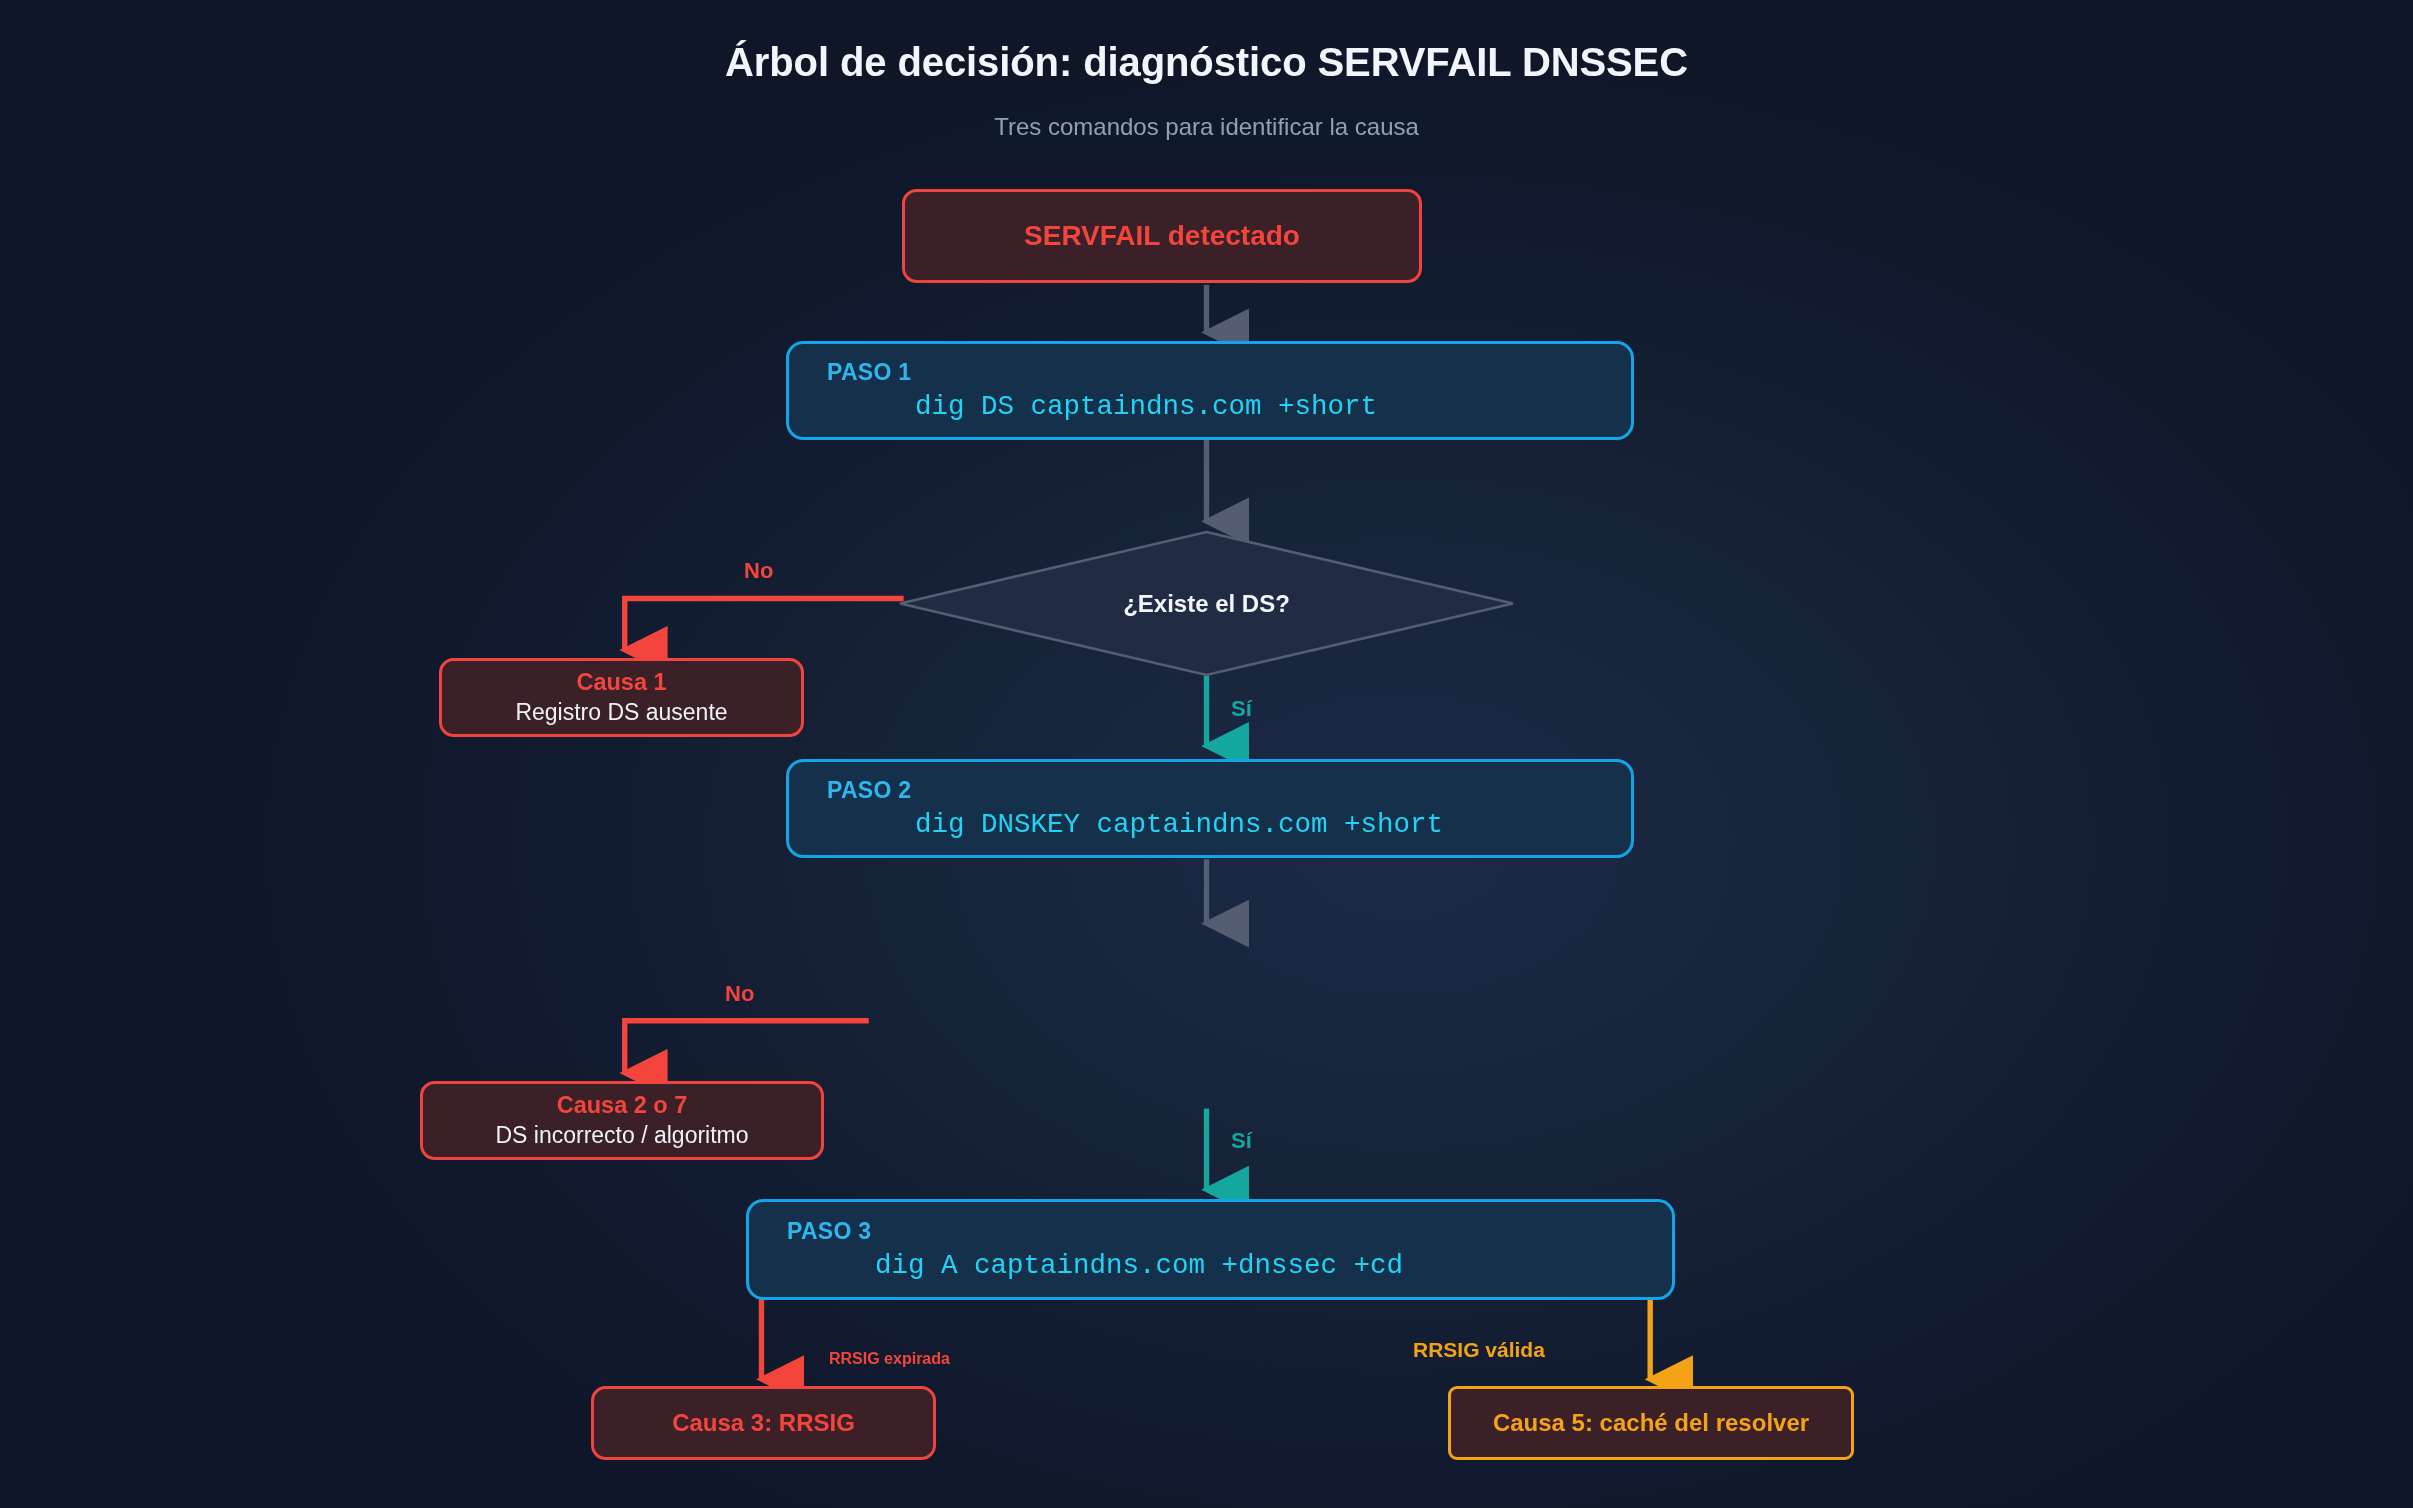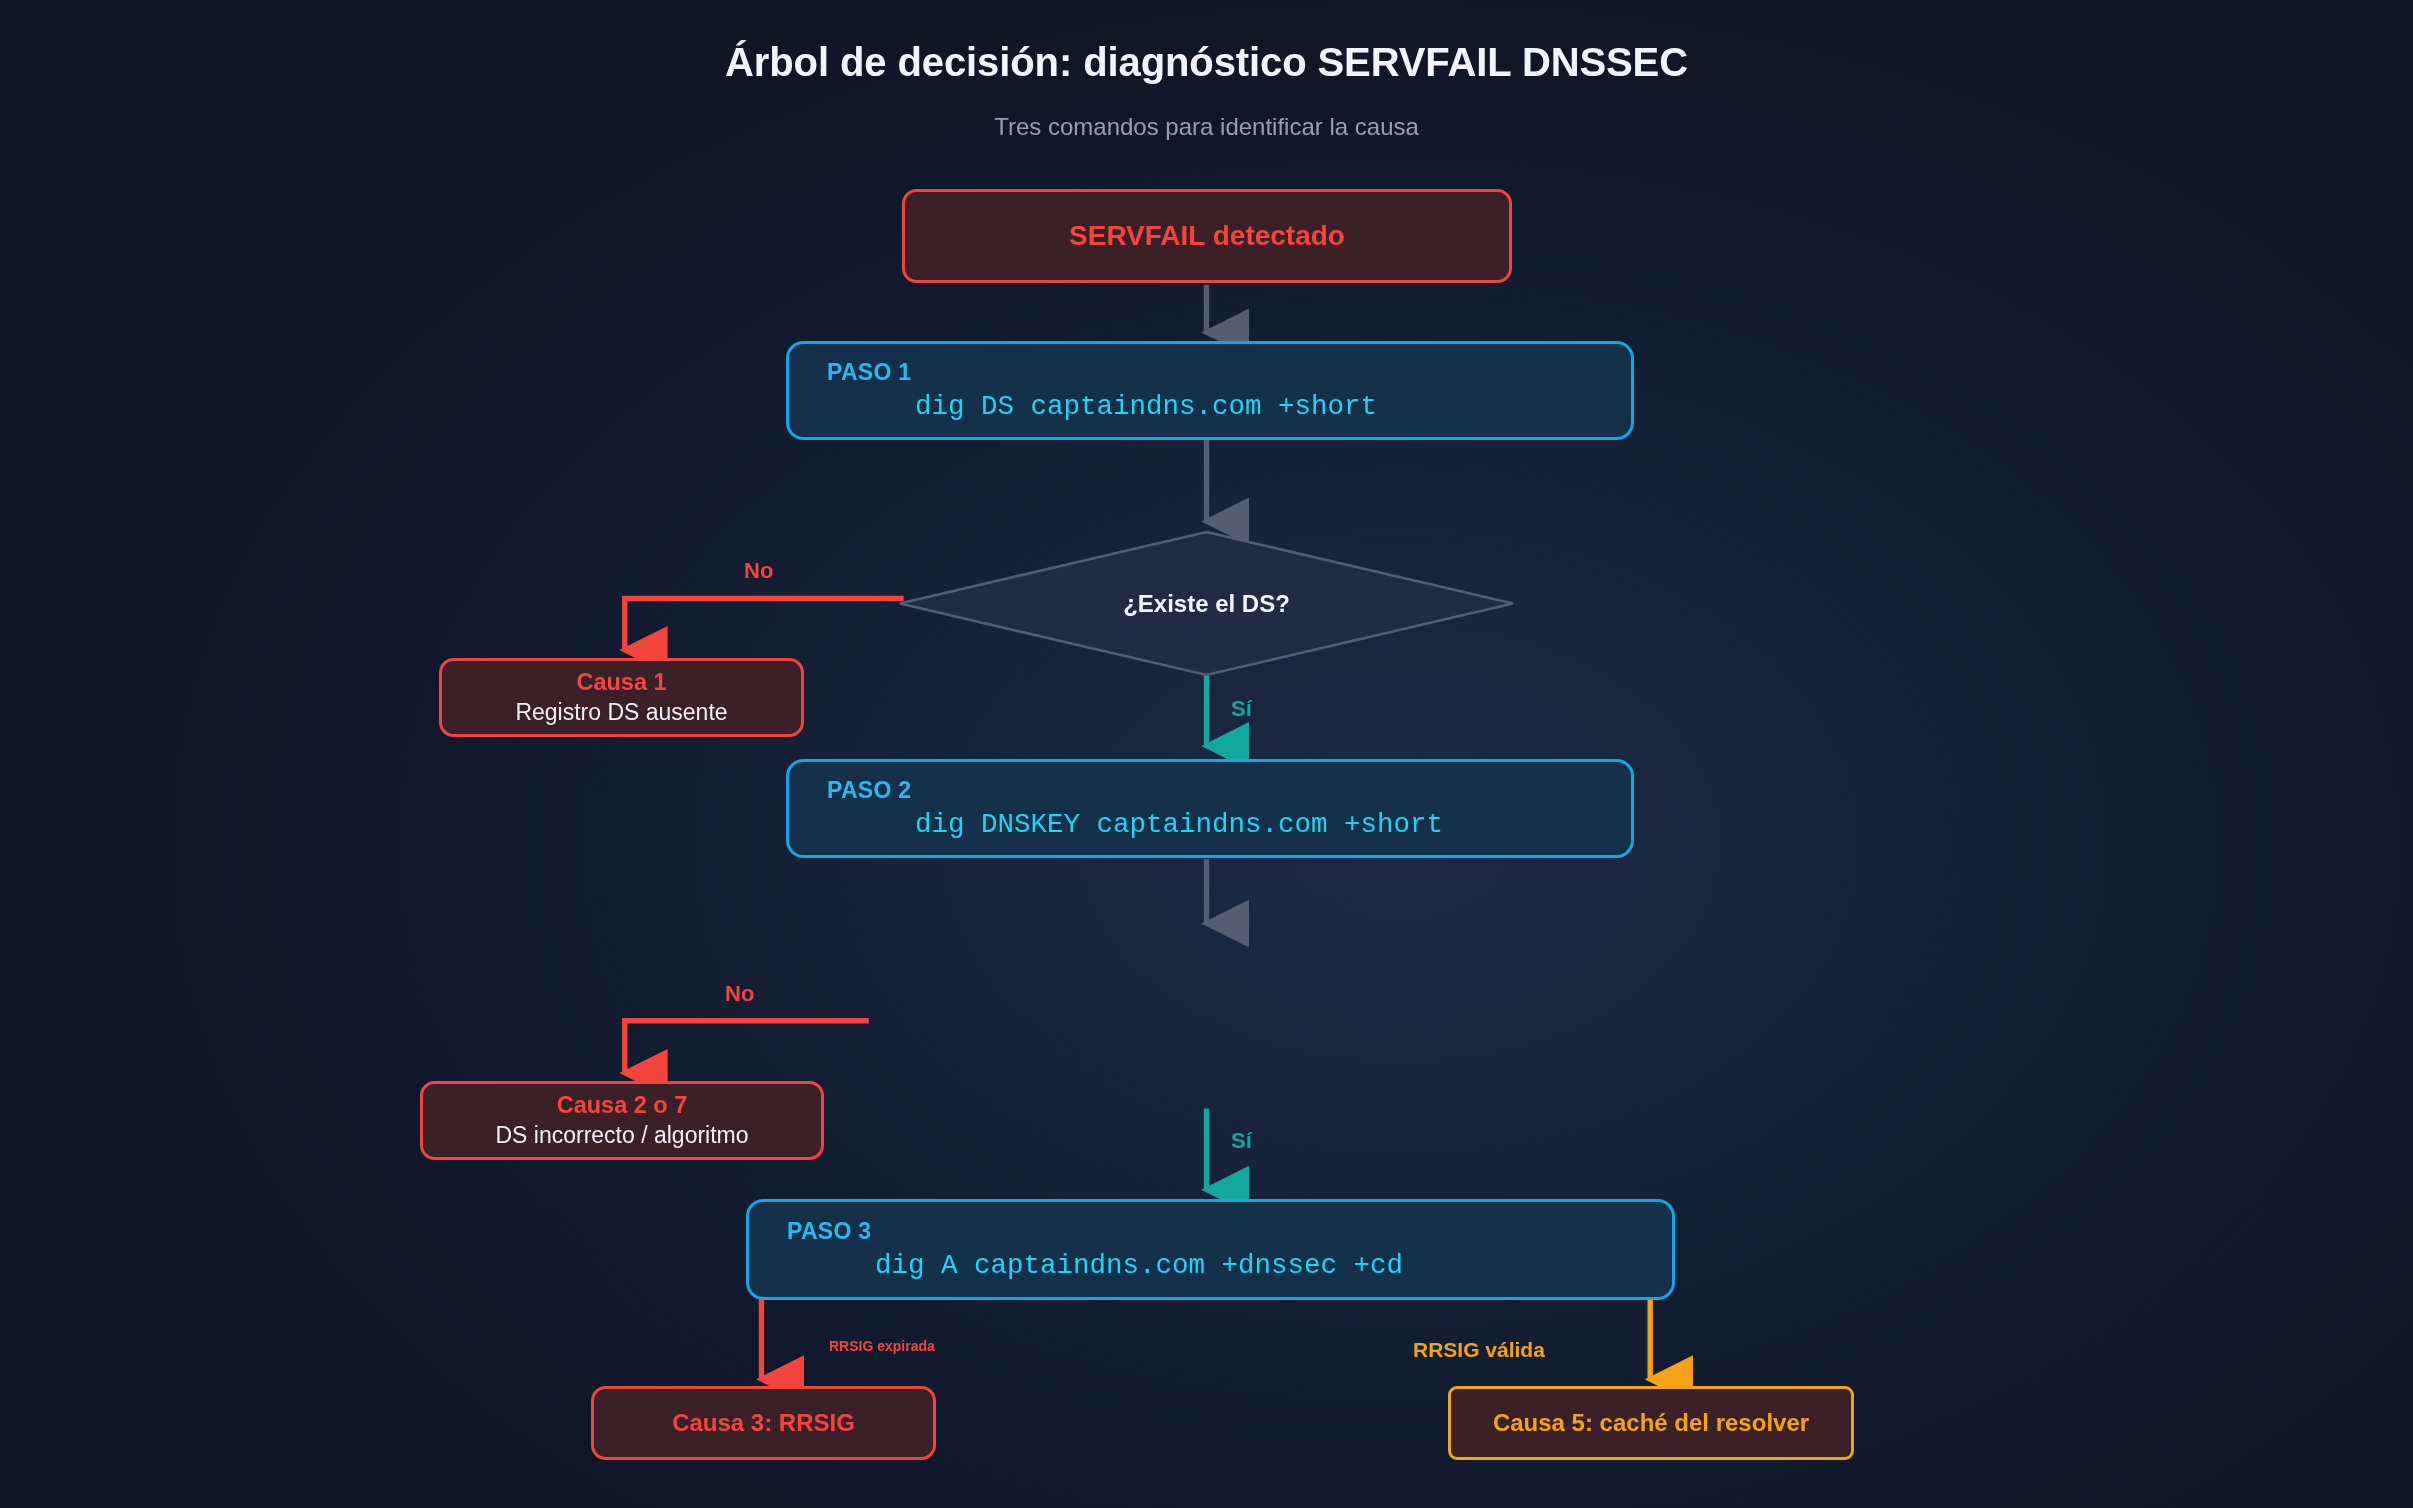--- a/index.html
+++ b/index.html
@@ -73,21 +73,21 @@
   .diamond .dtxt{
     position:relative;z-index:2;
     color:#f2f6fc;font-size:24px;font-weight:bold;line-height:1.3;
   }
   .dshape{position:absolute;left:0;top:0;width:100%;height:100%;z-index:1;}
 
   
   .elbl{position:absolute;font-size:22px;font-weight:bold;white-space:nowrap;}
   .elbl.no{color:#f4453d;}
   .elbl.si{color:#13a79f;}
-  .elbl.rsg-bad{color:#f4453d;font-weight:bold;font-size:14px;}
+  .elbl.rsg-bad{color:#f4453d;font-weight:bold;font-size:16px;margin-top:12px;}
   .elbl.rsg-ok{color:#f5a316;font-weight:bold;font-size:21px;}
 </style>
 </head>
 <body>
 
 <div id="root">
 
   <svg id="wires" viewBox="0 0 3600 2250">
     <defs>
       <marker id="ag" markerWidth="9" markerHeight="9" refX="4.5" refY="8" orient="auto" markerUnits="strokeWidth">
@@ -122,21 +122,21 @@
 
     <path d="M2095,1925 L2462,1925 L2462,2058" stroke="#f5a316" stroke-width="8" fill="none" marker-end="url(#aa)"></path>
 
     <path d="M1520,1925 L1520,1898" stroke="#545d71" stroke-width="5" fill="none"></path>
     <path d="M2095,1925 L2095,1898" stroke="#545d71" stroke-width="5" fill="none"></path>
   </svg>
 
   <div class="ttl" style="top:40px;">Árbol de decisión: diagnóstico SERVFAIL DNSSEC</div>
   <div class="sub" style="top:113px;">Tres comandos para identificar la causa</div>
 
-  <div class="node rrect n-start" style="left:902px;top:189px;width:610px;height:94px;align-items:center;">
+  <div class="node rrect n-start" style="left:902px;top:189px;width:520px;height:94px;align-items:center;">
     <div class="t1">SERVFAIL detectado</div>
   </div>
 
   <div class="node rrect n-step" style="left:786px;top:341px;width:848px;height:99px;">
     <div class="steplbl">PASO 1</div>
     <div class="cmd">dig DS captaindns.com +short</div>
   </div>
 
   <div class="node diamond" style="left:898px;top:530px;width:617px;height:147px;">
     <svg class="dshape" viewBox="0 0 920 220" preserveAspectRatio="none">

